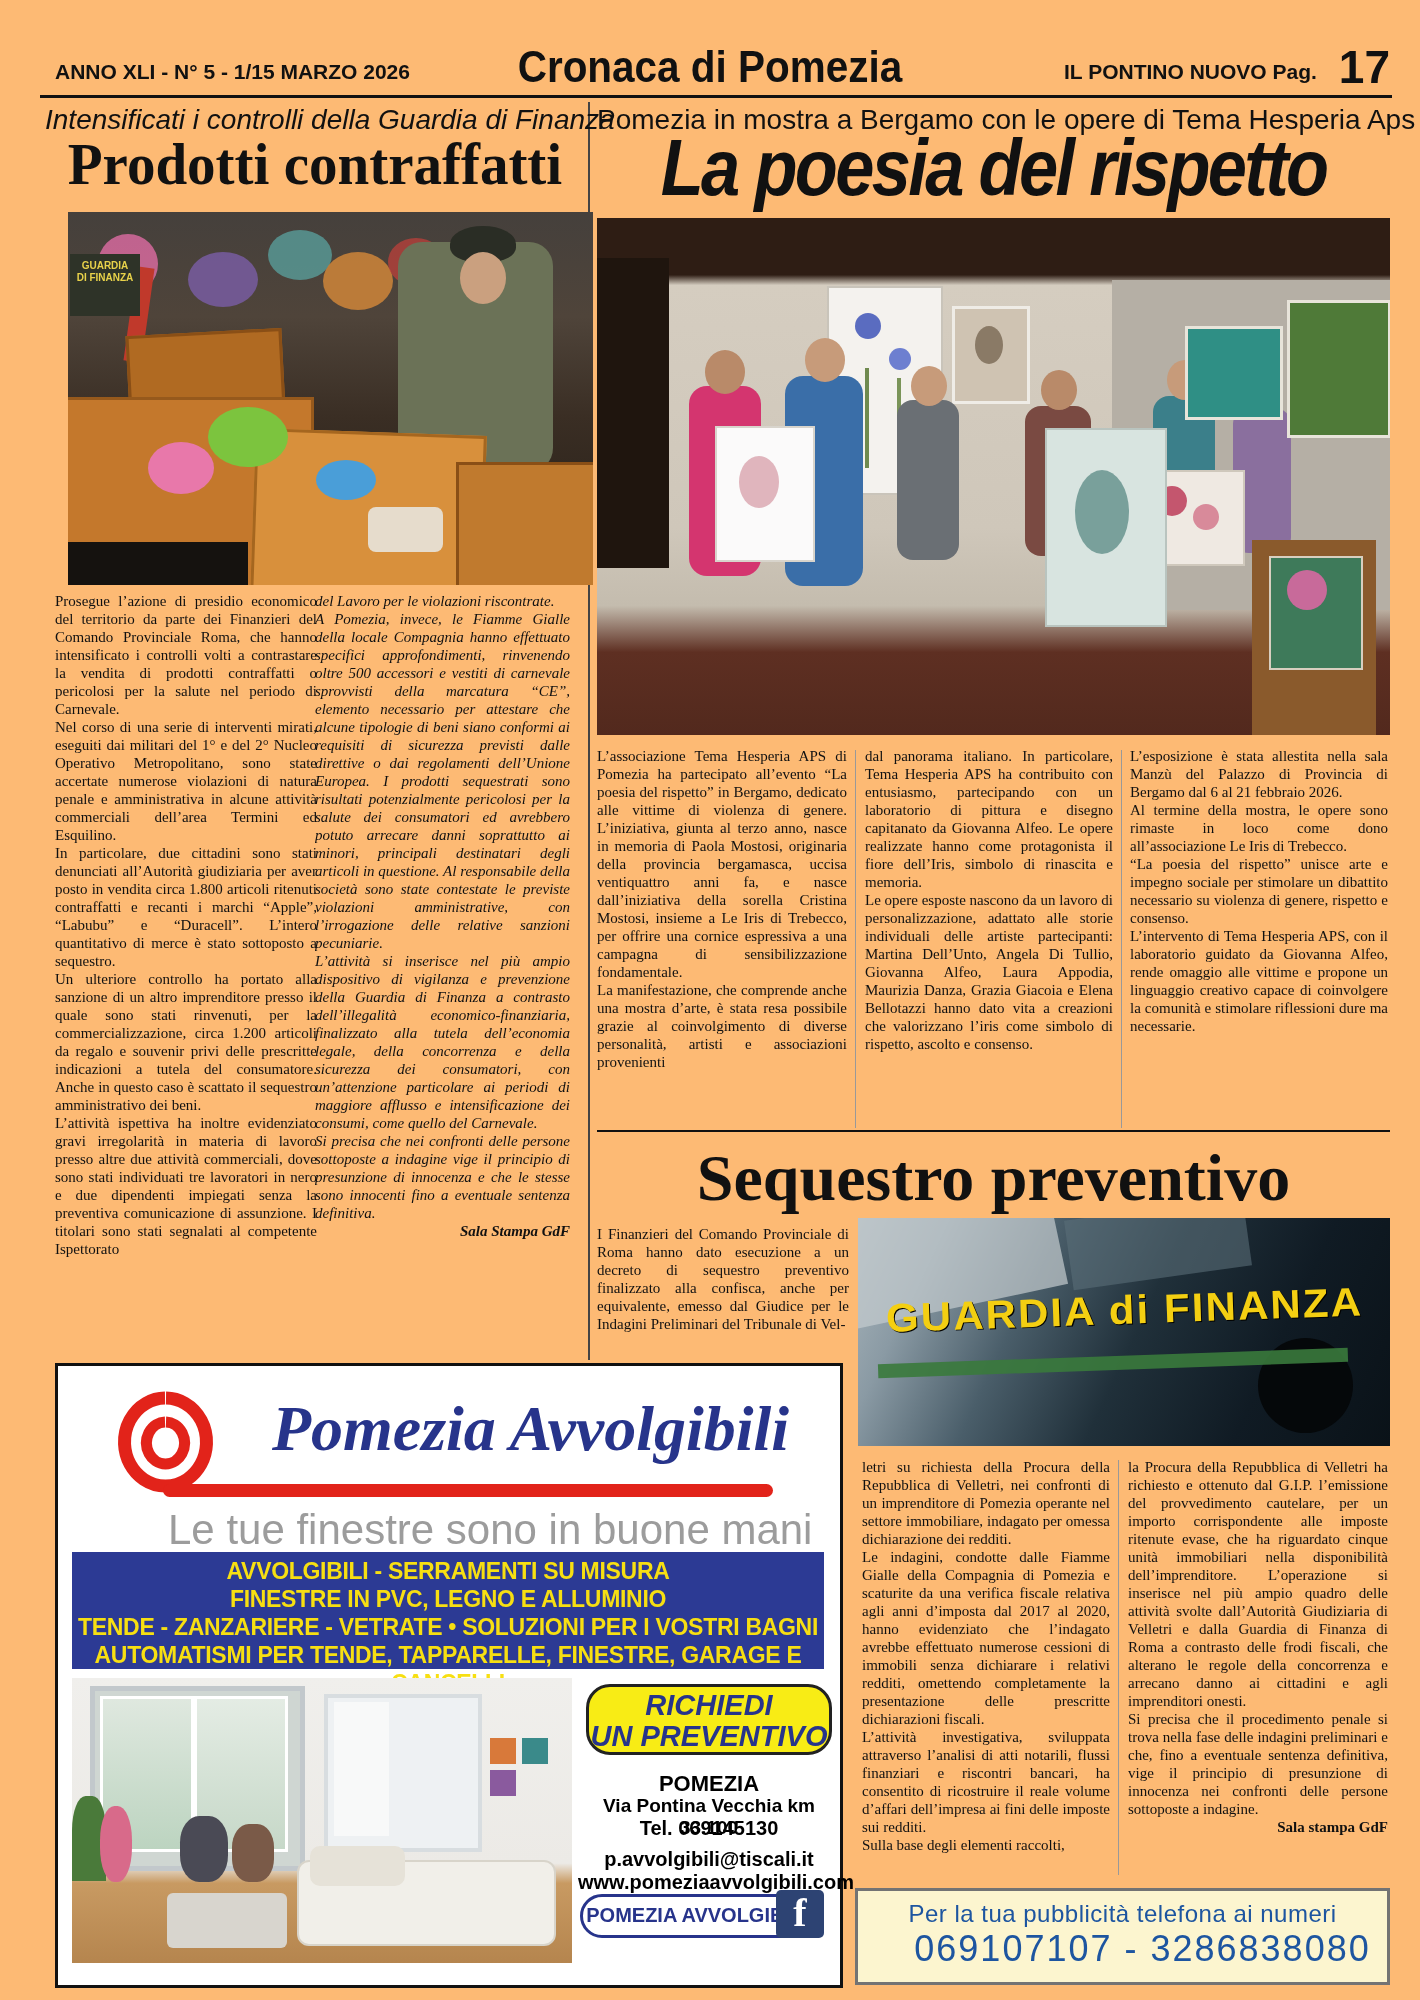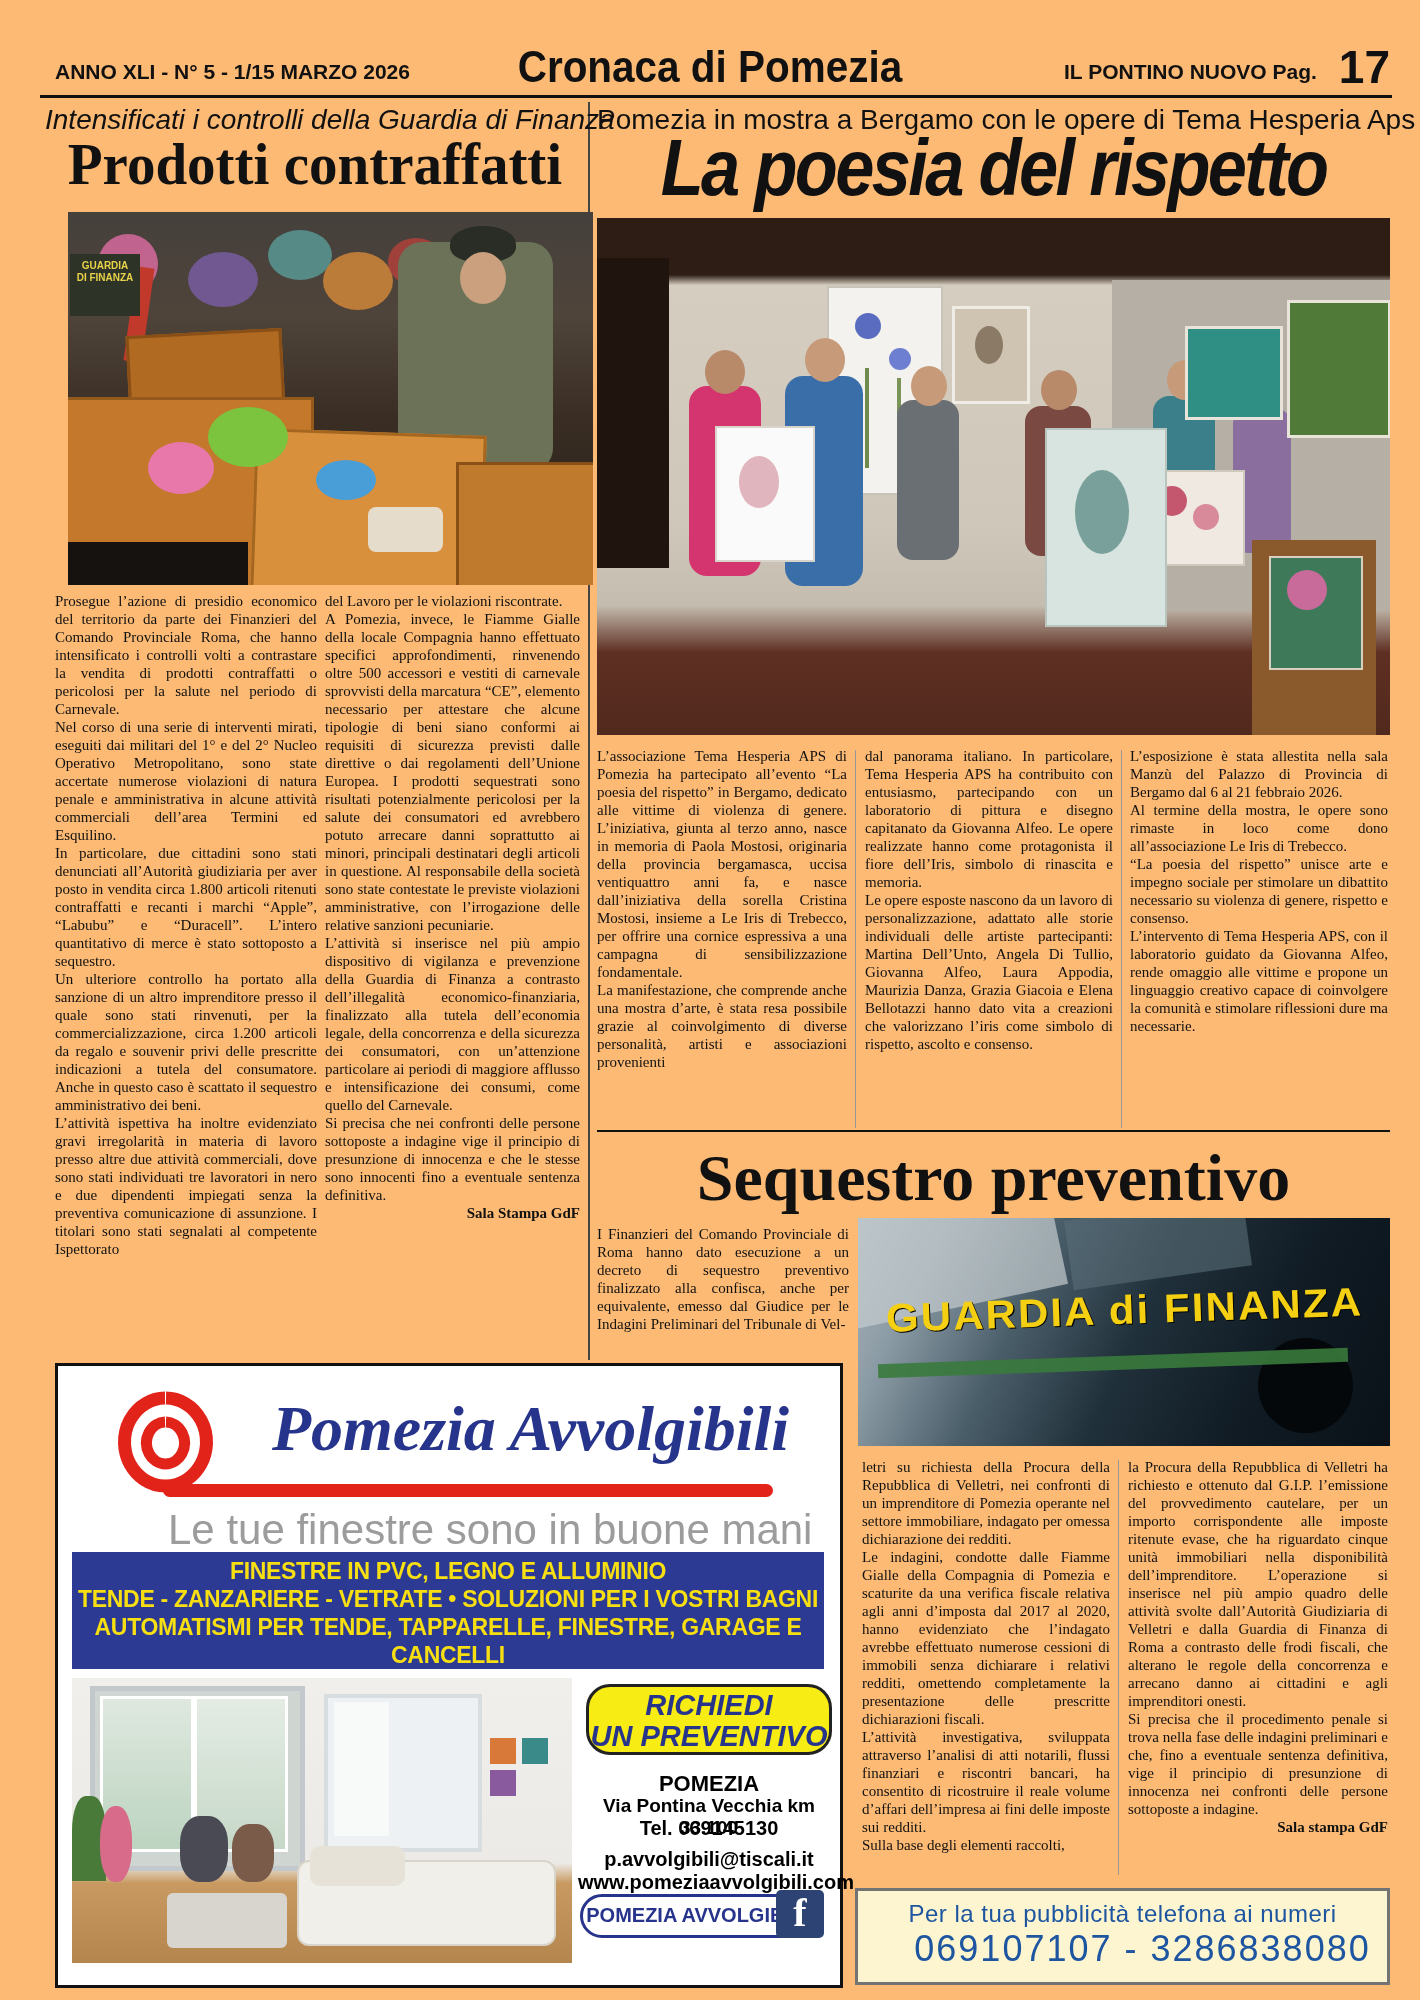--- a/index.html
+++ b/index.html
@@ -87,21 +87,21 @@
     <div class="ph" style="left:0;top:330px;width:180px;height:43px;background:#15120f;"></div>
   </div>
 
   <div class="abs bodycol" style="left:55px;top:592px;width:262px;height:792px;">
     <p>Prosegue l’azione di presidio economico del territorio da parte dei Finanzieri del Comando Provinciale Roma, che hanno intensificato i controlli volti a contrastare la vendita di prodotti contraffatti o pericolosi per la salute nel periodo di Carnevale.</p>
     <p>Nel corso di una serie di interventi mirati, eseguiti dai militari del 1° e del 2° Nucleo Operativo Metropolitano, sono state accertate numerose violazioni di natura penale e amministrativa in alcune attività commerciali dell’area Termini ed Esquilino.</p>
     <p>In particolare, due cittadini sono stati denunciati all’Autorità giudiziaria per aver posto in vendita circa 1.800 articoli ritenuti contraffatti e recanti i marchi “Apple”, “Labubu” e “Duracell”. L’intero quantitativo di merce è stato sottoposto a sequestro.</p>
     <p>Un ulteriore controllo ha portato alla sanzione di un altro imprenditore presso il quale sono stati rinvenuti, per la commercializzazione, circa 1.200 articoli da regalo e souvenir privi delle prescritte indicazioni a tutela del consumatore. Anche in questo caso è scattato il sequestro amministrativo dei beni.</p>
     <p>L’attività ispettiva ha inoltre evidenziato gravi irregolarità in materia di lavoro presso altre due attività commerciali, dove sono stati individuati tre lavoratori in nero e due dipendenti impiegati senza la preventiva comunicazione di assunzione. I titolari sono stati segnalati al competente Ispettorato</p>
   </div>
-  <div class="abs bodycol" style="left:325px;top:592px;width:255px;height:792px;">
+  <div class="abs bodycol" style="left:315px;top:592px;width:255px;height:792px;font-style:italic;">
     <p>del Lavoro per le violazioni riscontrate.</p>
     <p>A Pomezia, invece, le Fiamme Gialle della locale Compagnia hanno effettuato specifici approfondimenti, rinvenendo oltre 500 accessori e vestiti di carnevale sprovvisti della marcatura “CE”, elemento necessario per attestare che alcune tipologie di beni siano conformi ai requisiti di sicurezza previsti dalle direttive o dai regolamenti dell’Unione Europea. I prodotti sequestrati sono risultati potenzialmente pericolosi per la salute dei consumatori ed avrebbero potuto arrecare danni soprattutto ai minori, principali destinatari degli articoli in questione. Al responsabile della società sono state contestate le previste violazioni amministrative, con l’irrogazione delle relative sanzioni pecuniarie.</p>
     <p>L’attività si inserisce nel più ampio dispositivo di vigilanza e prevenzione della Guardia di Finanza a contrasto dell’illegalità economico-finanziaria, finalizzato alla tutela dell’economia legale, della concorrenza e della sicurezza dei consumatori, con un’attenzione particolare ai periodi di maggiore afflusso e intensificazione dei consumi, come quello del Carnevale.</p>
     <p>Si precisa che nei confronti delle persone sottoposte a indagine vige il principio di presunzione di innocenza e che le stesse sono innocenti fino a eventuale sentenza definitiva.</p>
     <p class="byline">Sala Stampa GdF</p>
   </div>
 
   <div class="abs kicker" style="left:597px;top:104px;width:793px;">Pomezia in mostra a Bergamo con le opere di Tema Hesperia Aps</div>
   <div class="abs headline-italic" style="left:597px;top:122px;width:793px;font-size:80px;letter-spacing:-3px;transform:scaleX(.88);">La poesia del rispetto</div>
 
@@ -192,20 +192,21 @@
       <svg width="110" height="110" viewBox="0 0 110 110">
         <path d="M55 14 a41 44 0 1 0 1 0" fill="none" stroke="#e2231a" stroke-width="13"></path>
         <path d="M55 38 a19 21 0 1 0 1 0" fill="none" stroke="#e2231a" stroke-width="11"></path>
       </svg>
     </div>
     <div class="abs brand" style="left:185px;top:26px;width:575px;font-size:64px;">Pomezia Avvolgibili</div>
     <div class="abs" style="left:105px;top:118px;width:610px;height:13px;background:#e2231a;border-radius:7px;"></div>
     <div class="abs tagline" style="left:110px;top:140px;width:600px;font-size:42px;">Le tue finestre sono in buone mani</div>
 
     <div class="abs bluebanner" style="left:14px;top:186px;width:752px;height:112px;padding-top:5px;">
+      <div>AVVOLGIBILI - SERRAMENTI SU MISURA</div>
       <div>FINESTRE IN PVC, LEGNO E ALLUMINIO</div>
       <div>TENDE - ZANZARIERE - VETRATE • SOLUZIONI PER I VOSTRI BAGNI</div>
       <div>AUTOMATISMI PER TENDE, TAPPARELLE, FINESTRE, GARAGE E CANCELLI</div>
     </div>
 
     <div class="abs photo" style="left:14px;top:312px;width:500px;height:285px;background:linear-gradient(180deg,#f0efec 0%,#eceae6 65%,#c89a62 72%,#b5854e 100%);">
       <div class="ph" style="left:18px;top:8px;width:205px;height:175px;background:#cfd6d2;border:5px solid #c2c8cc;"></div>
       <div class="ph" style="left:28px;top:18px;width:88px;height:150px;background:linear-gradient(180deg,#dfe8df,#bcd4c0);border:3px solid #fff;"></div>
       <div class="ph" style="left:122px;top:18px;width:88px;height:150px;background:linear-gradient(180deg,#e4ecE4,#c6d8c8);border:3px solid #fff;"></div>
       <div class="ph" style="left:252px;top:16px;width:150px;height:150px;background:#eef1f3;border:4px solid #d8dde0;"></div>

